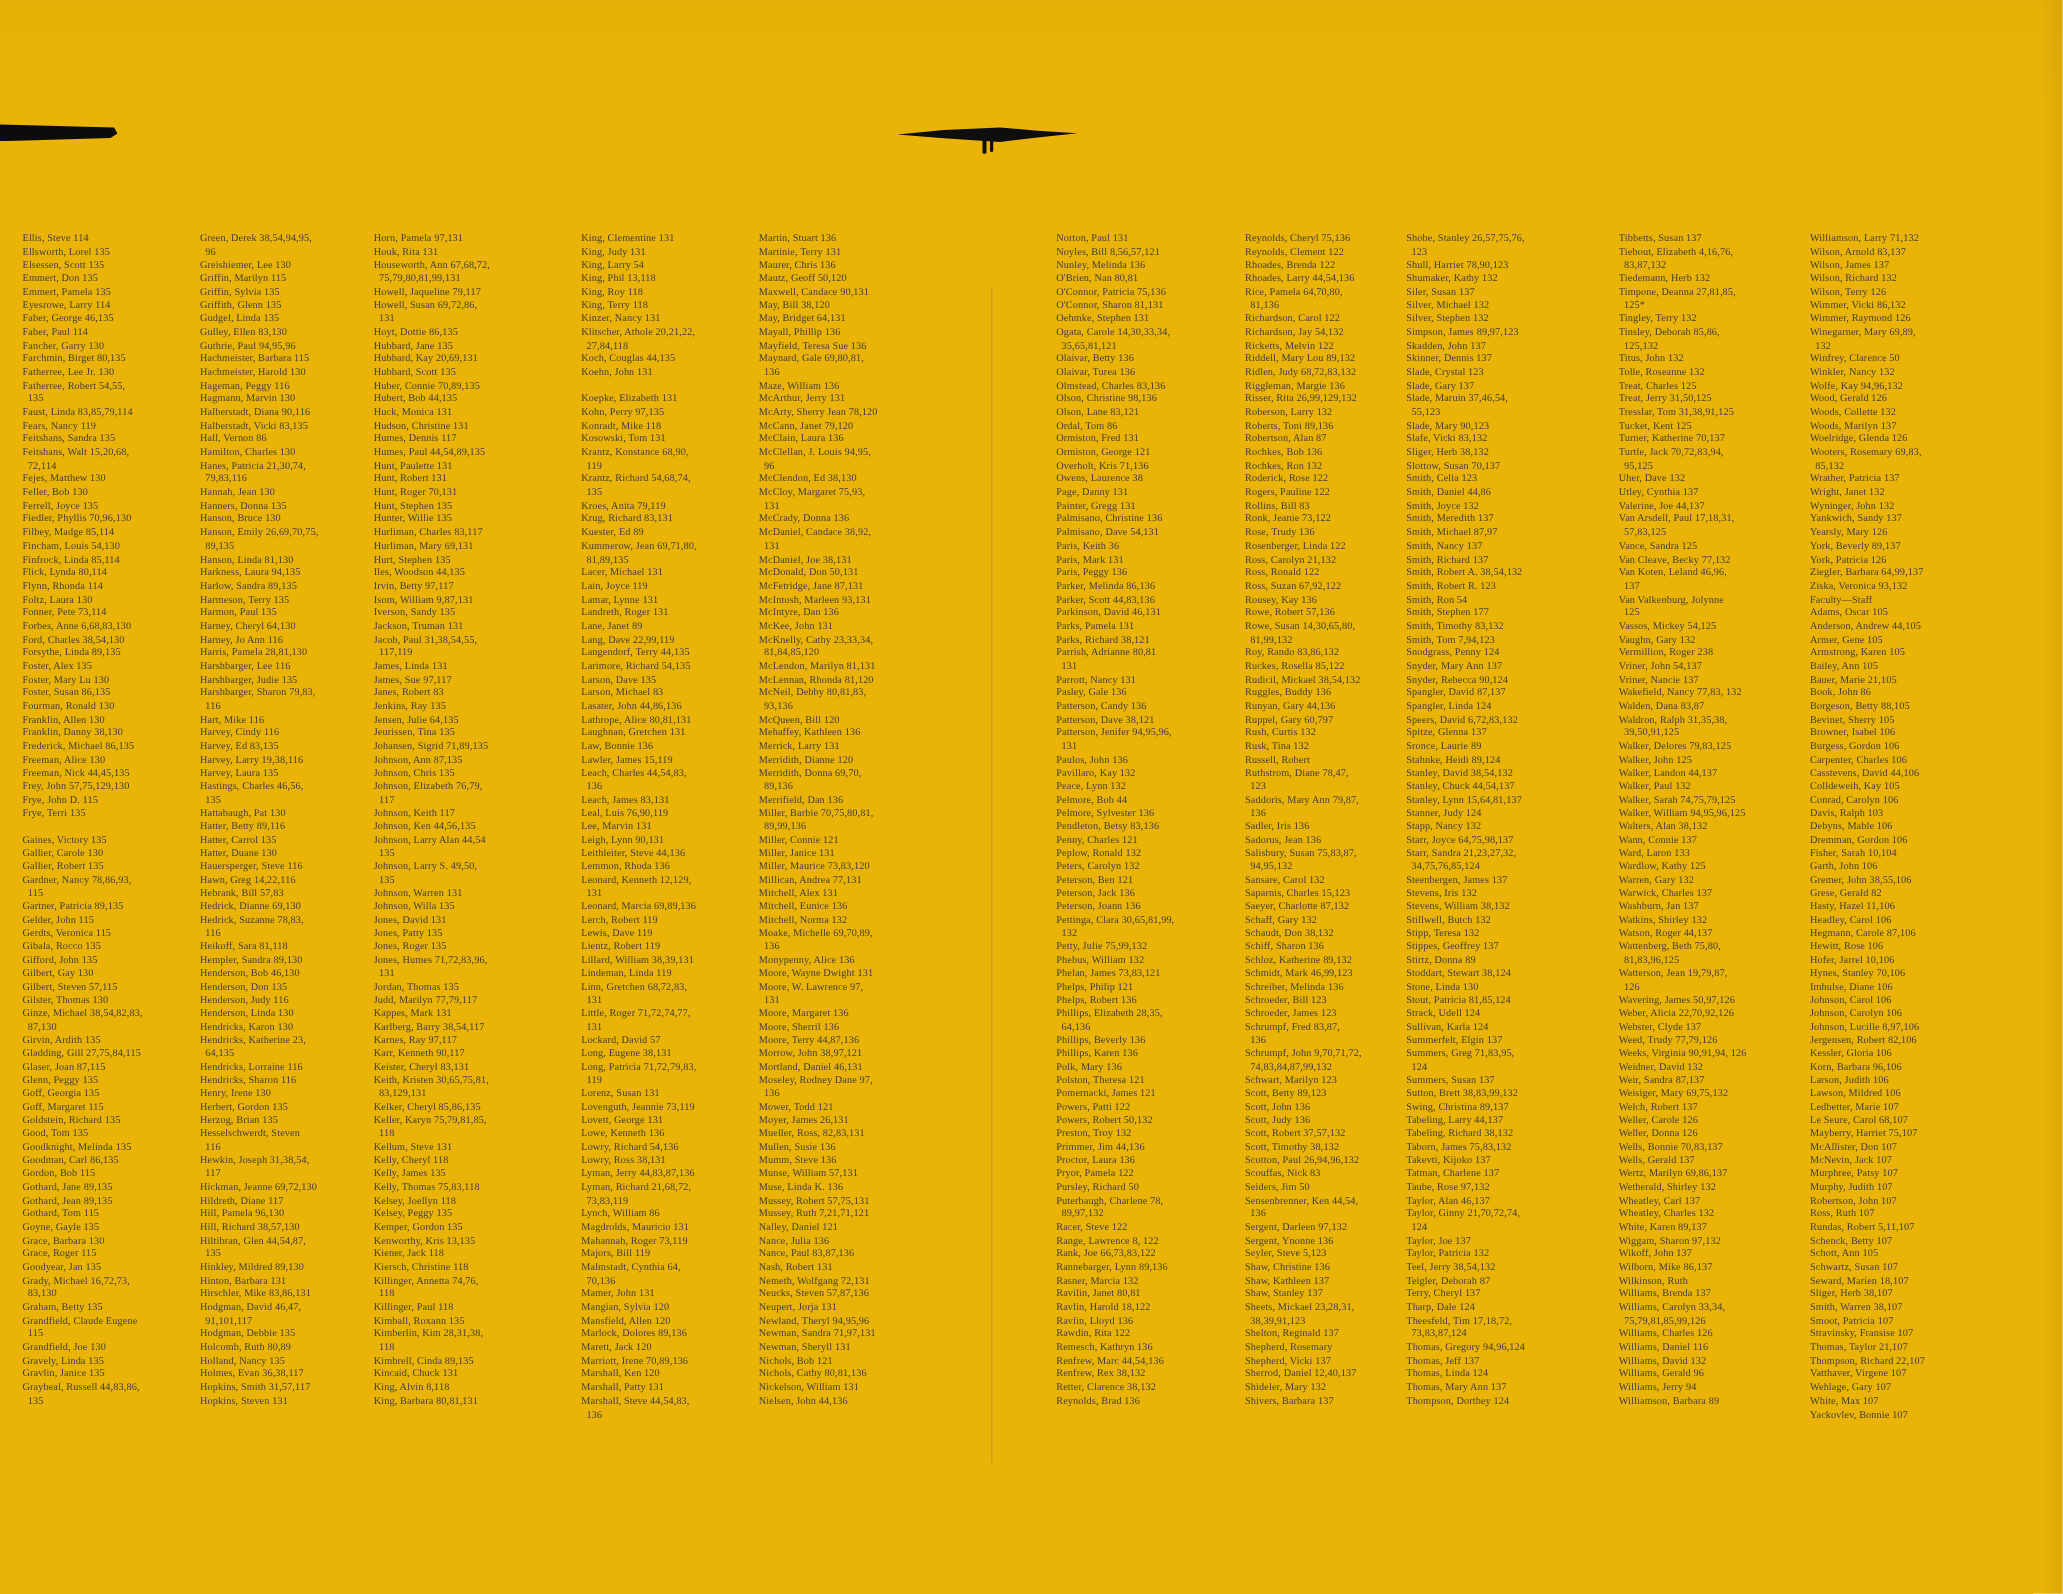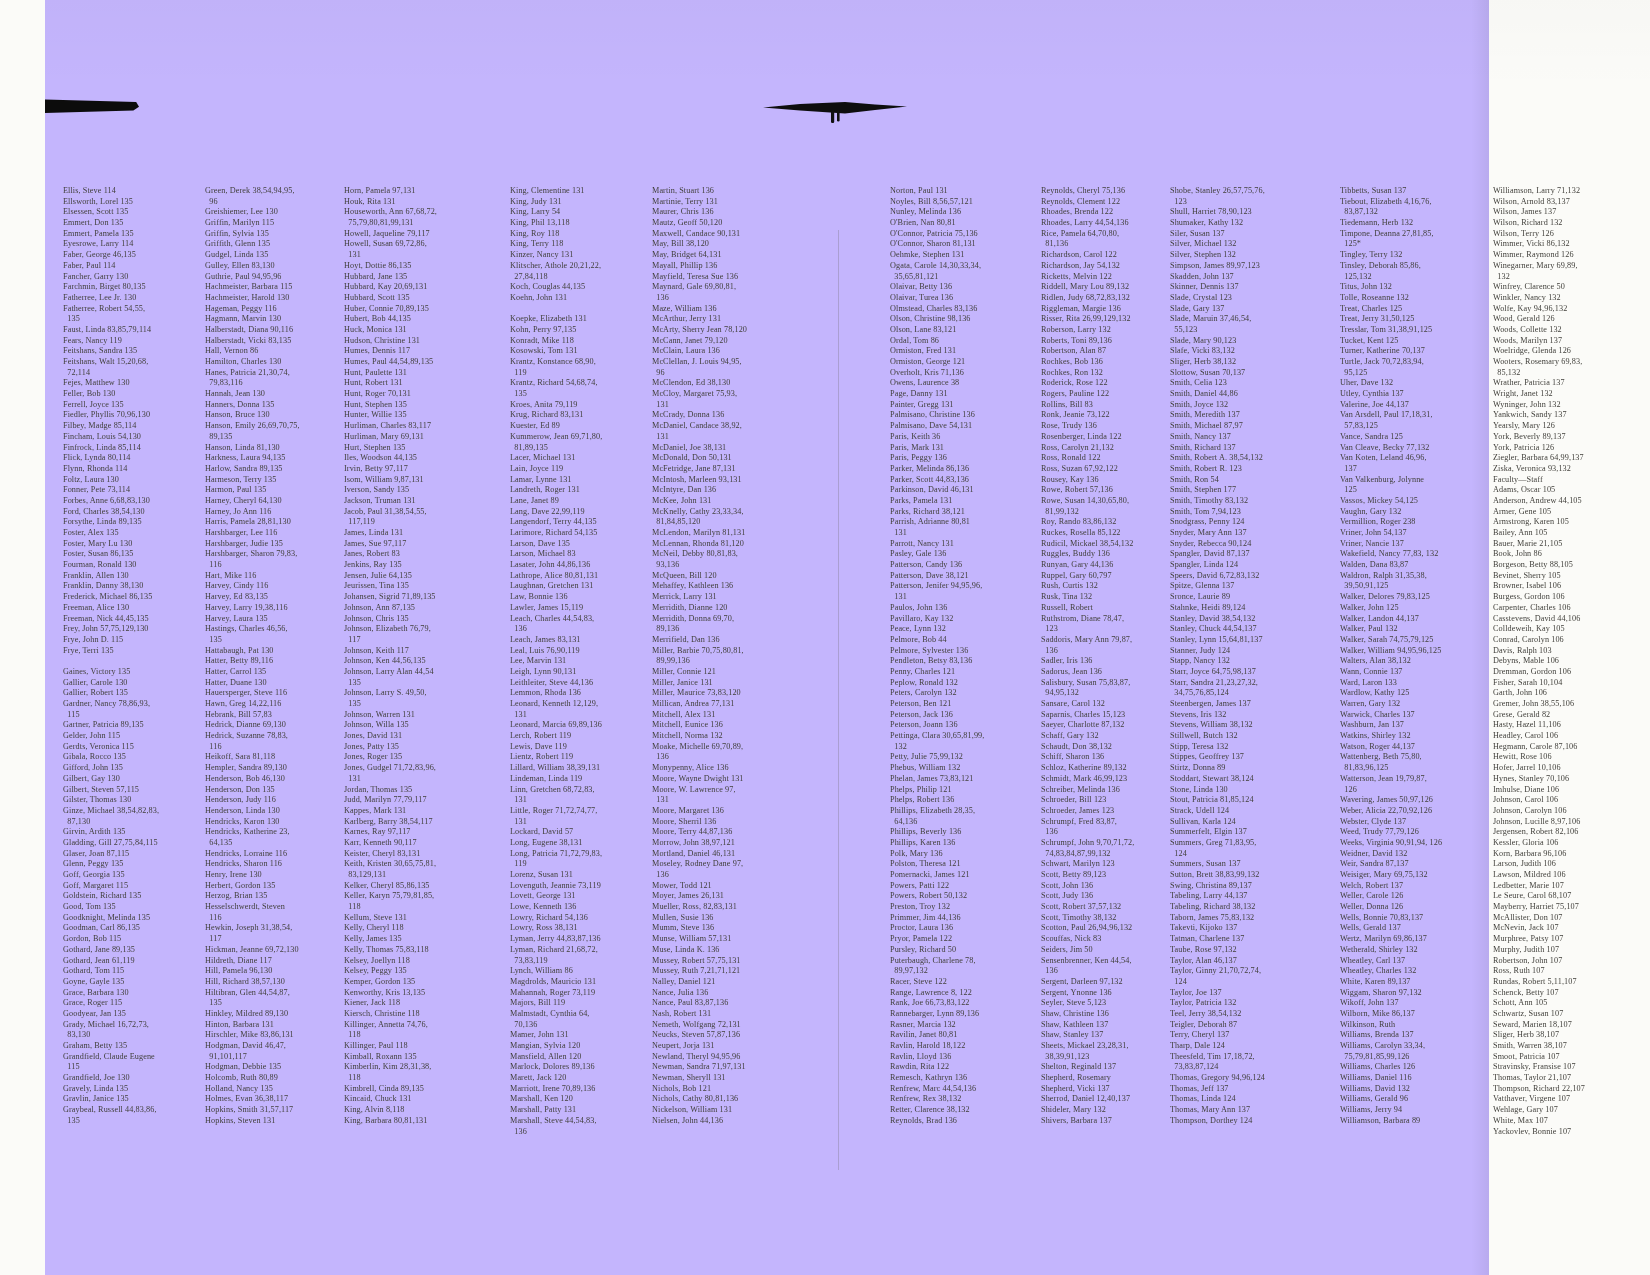--- a/index.html
+++ b/index.html
@@ -1,21 +1,21 @@
 <!DOCTYPE html>
 <html><head>
 <meta charset="utf-8">
 <style>
   html,body{margin:0;padding:0;}
   body{
     width:1650px;height:1275px;position:relative;overflow:hidden;
     background:#fbfbf8;
     font-family:"Liberation Serif","DejaVu Serif",serif;
   }
-  .sheet{position:absolute;left:0;top:0;width:1444px;height:1275px;background:#c4b5fd;margin-left:45px;}
+  .sheet{position:absolute;left:0;top:0;width:1650px;height:1275px;background:#eab308;}
   .page-shade-right{position:absolute;right:0;top:0;width:18px;height:1275px;
     background:linear-gradient(to right,rgba(0,0,0,0),rgba(0,0,0,0.06));}
   .page-shade-top{position:absolute;left:0;top:0;width:1650px;height:90px;
     background:linear-gradient(to bottom,rgba(0,0,0,0.015),rgba(0,0,0,0));}
   .gutter-line{position:absolute;left:793px;top:230px;width:1px;height:940px;
     background:rgba(90,90,85,0.25);}
   .scan-bar-left{position:absolute;left:0;top:99px;width:94px;height:14px;background:#0c0c0c;
     clip-path:polygon(0 4%,97% 22%,100% 55%,94% 82%,0 100%);}
   .scan-wedge{position:absolute;left:700px;top:95px;width:180px;height:45px;}
   .index-col{
@@ -107,21 +107,21 @@
       <div class="line">Glaser, Joan 87,115</div>
       <div class="line">Glenn, Peggy 135</div>
       <div class="line">Goff, Georgia 135</div>
       <div class="line">Goff, Margaret 115</div>
       <div class="line">Goldstein, Richard 135</div>
       <div class="line">Good, Tom 135</div>
       <div class="line">Goodknight, Melinda 135</div>
       <div class="line">Goodman, Carl 86,135</div>
       <div class="line">Gordon, Bob 115</div>
       <div class="line">Gothard, Jane 89,135</div>
-      <div class="line">Gothard, Jean 61,119</div>
+      <div class="line">Gothard, Jean 89,135</div>
       <div class="line">Gothard, Tom 115</div>
       <div class="line">Goyne, Gayle 135</div>
       <div class="line">Grace, Barbara 130</div>
       <div class="line">Grace, Roger 115</div>
       <div class="line">Goodyear, Jan 135</div>
       <div class="line">Grady, Michael 16,72,73,</div>
       <div class="line">  83,130</div>
       <div class="line">Graham, Betty 135</div>
       <div class="line">Grandfield, Claude Eugene</div>
       <div class="line">  115</div>
@@ -269,21 +269,21 @@
       <div class="line">Johnson, Ken 44,56,135</div>
       <div class="line">Johnson, Larry Alan 44,54</div>
       <div class="line">  135</div>
       <div class="line">Johnson, Larry S. 49,50,</div>
       <div class="line">  135</div>
       <div class="line">Johnson, Warren 131</div>
       <div class="line">Johnson, Willa 135</div>
       <div class="line">Jones, David 131</div>
       <div class="line">Jones, Patty 135</div>
       <div class="line">Jones, Roger 135</div>
-      <div class="line">Jones, Gudgel 71,72,83,96,</div>
+      <div class="line">Jones, Humes 71,72,83,96,</div>
       <div class="line">  131</div>
       <div class="line">Jordan, Thomas 135</div>
       <div class="line">Judd, Marilyn 77,79,117</div>
       <div class="line">Kappes, Mark 131</div>
       <div class="line">Karlberg, Barry 38,54,117</div>
       <div class="line">Karnes, Ray 97,117</div>
       <div class="line">Karr, Kenneth 90,117</div>
       <div class="line">Keister, Cheryl 83,131</div>
       <div class="line">Keith, Kristen 30,65,75,81,</div>
       <div class="line">  83,129,131</div>

